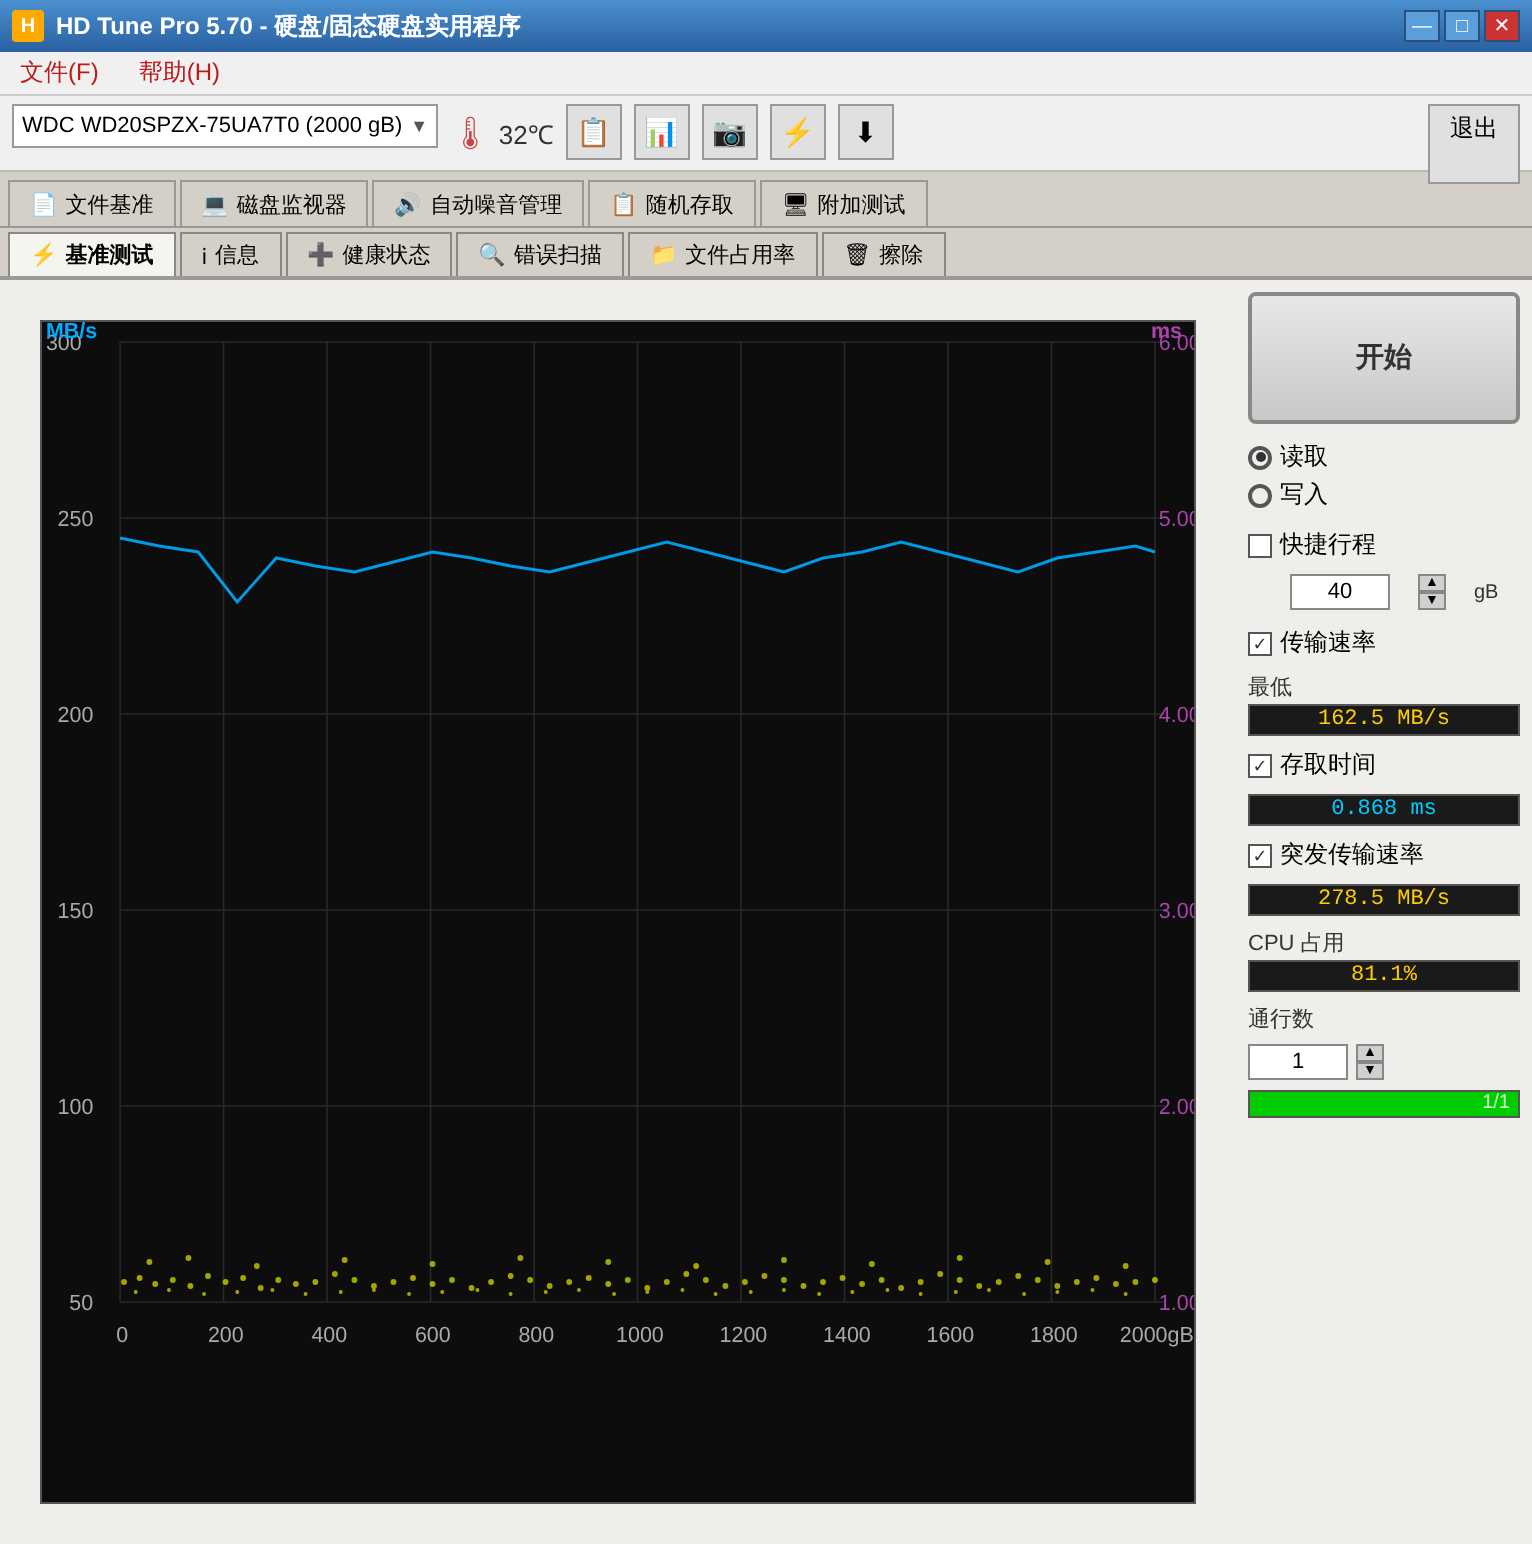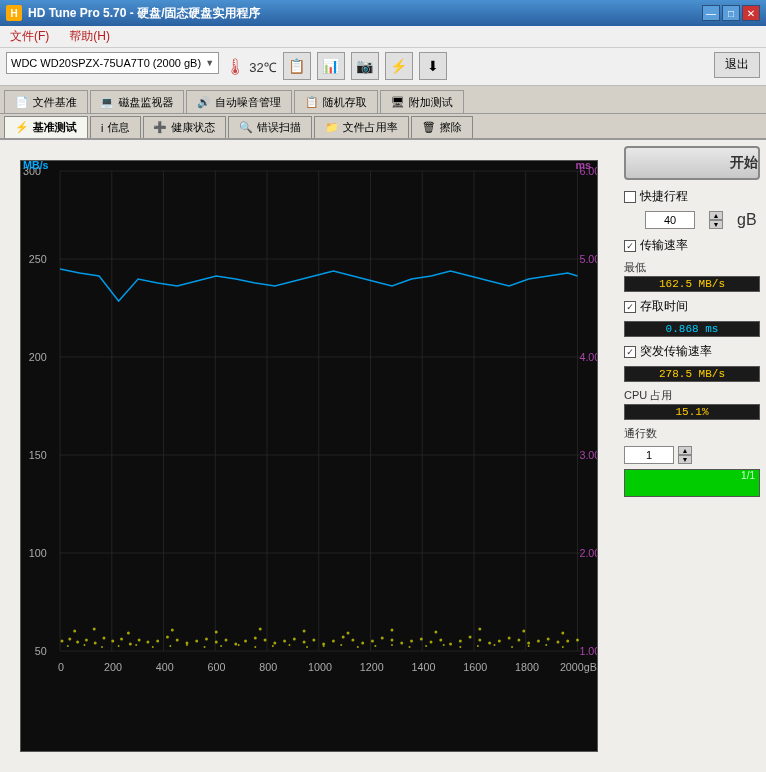--- a/index.html
+++ b/index.html
@@ -95,21 +95,21 @@
       cursor: pointer;
       display: flex; align-items: center; justify-content: center;
       font-size: 14px;
     }
     .exit-btn {
       padding: 3px 10px;
       background: #e0e0e0;
       border: 1px solid #999;
       cursor: pointer;
       font-size: 12px;
-      height: 26px;
+      height: 40px;
       margin-left: auto;
     }
 
     
     .tabs-row1 {
       background: #d4d0c8;
       display: flex;
       padding: 4px 4px 0;
       gap: 2px;
       height: 28px;
@@ -179,22 +179,22 @@
       display: flex;
       flex-direction: column;
       gap: 4px;
       background: #f0eeeb;
     }
 
     .start-btn {
       background: linear-gradient(to bottom, #e8e8e8, #c8c8c8);
       border: 2px solid #888;
       border-radius: 4px;
-      padding: 6px 0;
-      text-align: right;
+      padding: 22px 0;
+      text-align: center;
       cursor: pointer;
       font-size: 14px;
       font-weight: bold;
       color: #333;
       margin-bottom: 4px;
     }
 
     .radio-group { display: flex; flex-direction: column; gap: 2px; margin-bottom: 4px; }
     .radio-item { display: flex; align-items: center; gap: 4px; font-size: 12px; }
     .radio-circle {
@@ -233,37 +233,37 @@
       display: flex; flex-direction: column;
     }
     .spin-btn {
       width: 14px; height: 9px;
       background: #d0d0d0;
       border: 1px solid #888;
       font-size: 7px;
       display: flex; align-items: center; justify-content: center;
       cursor: pointer;
     }
-    .unit-label { font-size: 16px; color: #333; }
+    .unit-label { font-size: 10px; color: #333; }
 
     .stat-section { margin-bottom: 2px; }
     .stat-label { font-size: 11px; color: #333; margin-bottom: 1px; }
     .stat-value {
       background: #1a1a1a;
       color: #ffcc00;
       font-size: 11px;
       padding: 1px 4px;
       font-family: 'Courier New', monospace;
       text-align: center;
       border: 1px solid #555;
     }
     .stat-value.cyan { color: #00ccff; }
     .progress-bar-container {
       background: #1a1a1a;
-      height: 28px;
+      height: 14px;
       border: 1px solid #555;
       position: relative;
       margin-top: 1px;
     }
     .progress-bar-fill {
       height: 100%;
       background: #00cc00;
     }
     .progress-text {
       position: absolute;
@@ -525,20 +525,30 @@
         <circle cx="538" cy="484" r="1"></circle>
         <circle cx="555" cy="486" r="1"></circle>
       </g>
     </svg>
   </div>
 
   <div class="right-panel">
 
     <div class="start-btn">开始</div>
 
+    <div class="radio-group">
+      <div class="radio-item">
+        <div class="radio-circle selected"></div>
+        <span>读取</span>
+      </div>
+      <div class="radio-item">
+        <div class="radio-circle"></div>
+        <span>写入</span>
+      </div>
+    </div>
 
     <div class="checkbox-row">
       <div class="checkbox"></div>
       <span>快捷行程</span>
     </div>
     <div class="input-row">
       <div class="num-input">
         <span>40</span>
       </div>
       <div class="spinner">
@@ -569,21 +579,21 @@
     <div class="checkbox-row">
       <div class="checkbox checked"></div>
       <span>突发传输速率</span>
     </div>
     <div class="stat-section">
       <div class="stat-value">278.5 MB/s</div>
     </div>
 
     <div class="stat-section">
       <div class="stat-label">CPU 占用</div>
-      <div class="stat-value">15.1%</div>
+      <div class="stat-value">81.1%</div>
     </div>
 
     <div class="stat-label">通行数</div>
     <div class="pass-count-row">
       <div class="num-input">
         <span>1</span>
       </div>
       <div class="spinner">
         <div class="spin-btn">▲</div>
         <div class="spin-btn">▼</div>

